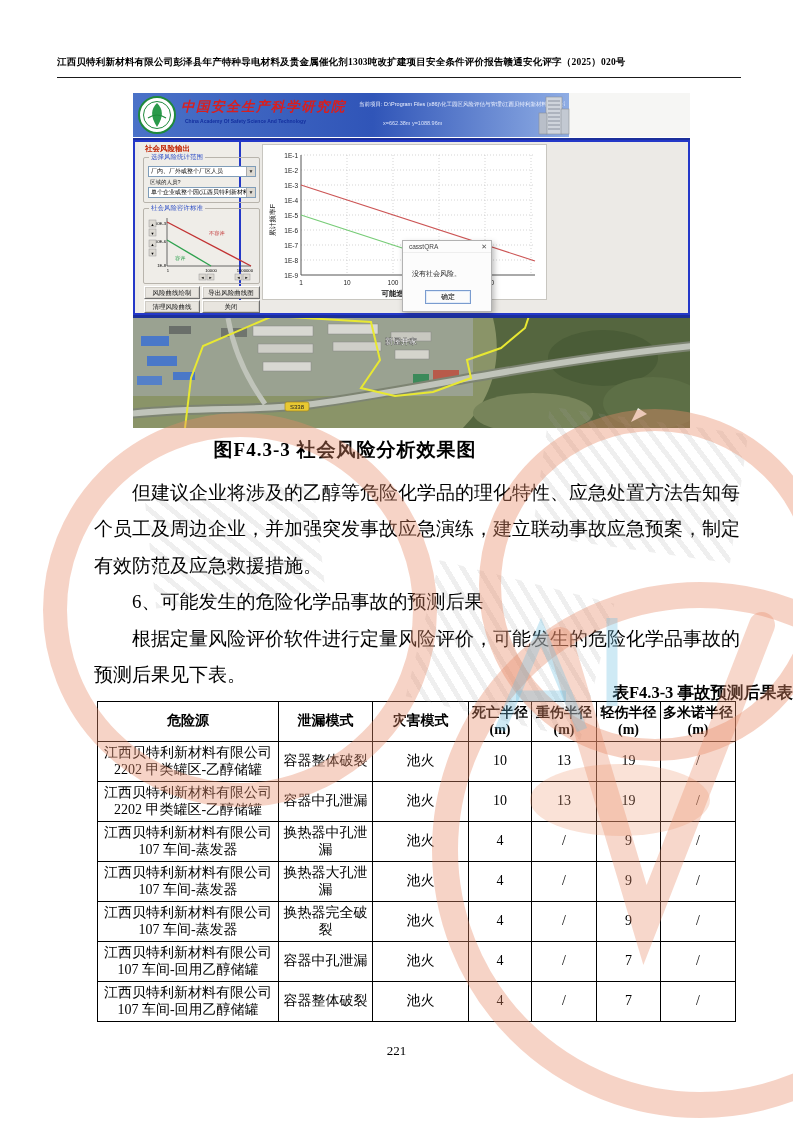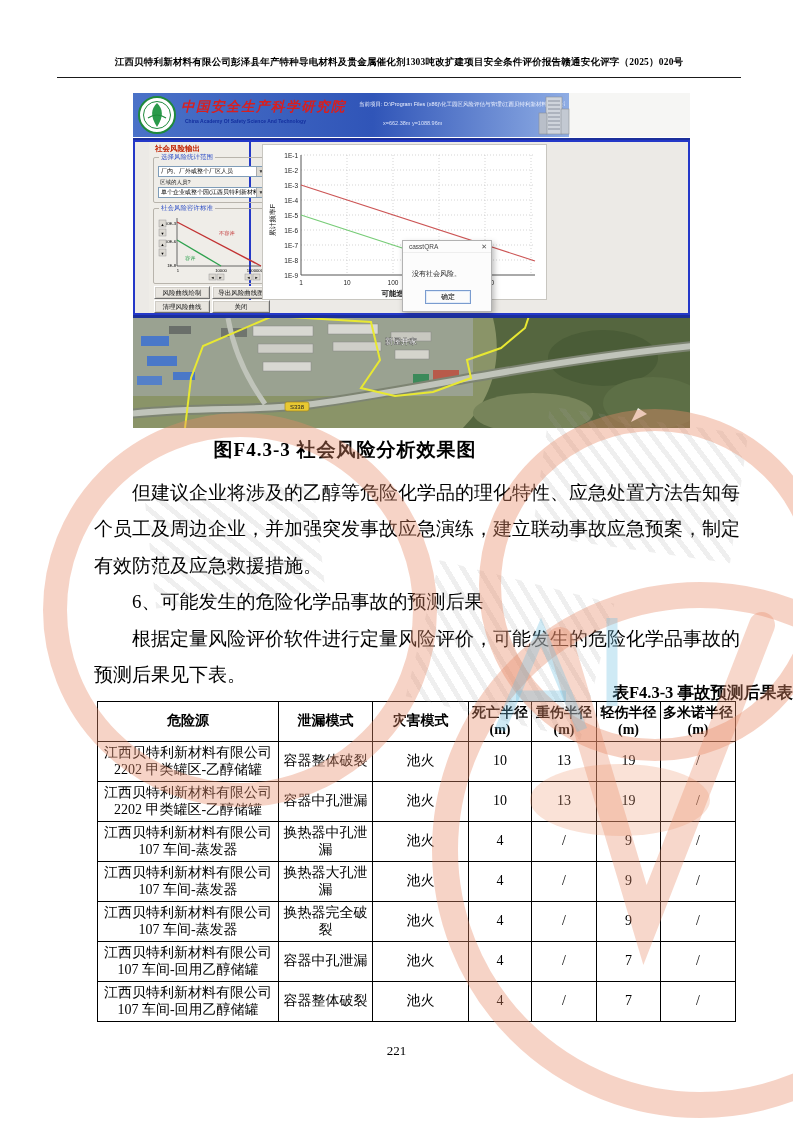--- a/index.html
+++ b/index.html
@@ -6,42 +6,42 @@
   html,body { background:#888; }
   .page {
     position:relative; width:793px; height:1122px; background:#ffffff;
     margin:0 auto; overflow:hidden;
     font-family:"Liberation Serif","DejaVu Serif",serif; color:#000;
   }
   .abs { position:absolute; }
 
   
   .doc-header { position:absolute; left:57px; top:56px; width:684px; height:18px;
-    font-size:9.5px; font-weight:bold; letter-spacing:.2px; display:flex; justify-content:center; }
+    font-size:9.5px; font-weight:bold; letter-spacing:.2px; display:flex; justify-content:flex-start; }
   .header-rule { position:absolute; left:57px; top:77px; width:684px; height:0; border-top:1.6px solid #1a1a1a; }
 
   
   .app-figure { position:absolute; left:133px; top:93px; width:557px; height:335px; background:#fde047; }
   .banner { position:absolute; left:0; top:0; width:557px; height:44px; background:#f6f6f4; overflow:hidden; }
   .banner-blue { position:absolute; left:0; top:0; width:436px; height:44px;
     background:linear-gradient(90deg,#4a72c8 0%,#3055b8 55%,#8fadе4 90%,#9db8e8 100%);
     background:linear-gradient(90deg,#4a72c8 0%,#3055b8 55%,#8fade4 100%); }
   .org-cn { position:absolute; left:48px; top:5px; font-family:"Liberation Serif","DejaVu Serif",serif;
     font-size:13.5px; font-weight:bold; font-style:italic; color:#d81f1f; letter-spacing:1.5px; white-space:nowrap; }
   .org-en { position:absolute; left:52px; top:25px; font-family:"Liberation Sans","DejaVu Sans",sans-serif;
     font-size:5px; color:#132f9e; font-weight:bold; white-space:nowrap; }
   .proj-path { position:absolute; left:226px; top:8px; width:206px; font-family:"Liberation Sans","DejaVu Sans",sans-serif;
     font-size:5.5px; color:#eef2ff; white-space:nowrap; overflow:hidden; }
   .proj-coords { position:absolute; left:250px; top:27px; font-family:"Liberation Sans","DejaVu Sans",sans-serif;
     font-size:5.5px; color:#d9e2fa; white-space:nowrap; }
   .banner-sep { position:absolute; left:0; top:44px; width:557px; height:3px; background:#1b2f9b; border-top:1px solid #ffffff; }
 
   .app-body { position:absolute; left:0; top:47px; width:557px; height:175px; background:#eceae6;
     border:2px solid #2438c8; font-family:"Liberation Sans","DejaVu Sans",sans-serif; }
-  .left-panel { position:absolute; left:14px; top:0; width:102px; height:171px; background:#efede8; border-right:2px solid #2438c8; }
+  .left-panel { position:absolute; left:4px; top:0; width:102px; height:171px; background:#efede8; border-right:2px solid #2438c8; }
   .panel-title { position:absolute; left:6px; top:2px; font-size:7.5px; font-weight:bold; color:#c22200; }
   .fgroup { position:absolute; left:4px; width:117px; border:1px solid #b8b4ac; border-radius:2px; }
   .fgroup-label { position:absolute; left:5px; top:-5px; background:#efede8; padding:0 2px; font-size:6.5px; color:#2f4fc6; }
   .fg1 { top:15px; height:46px; }
   .fg2 { top:66px; height:76px; }
   .combo { position:absolute; left:4px; width:108px; height:11px; background:#fff; border:1px solid #7f9db9; font-size:6px;
     line-height:9px; padding-left:2px; white-space:nowrap; overflow:hidden; }
   .combo .arrow { position:absolute; right:0; top:0; width:9px; height:9px; background:#dcd9d2; border-left:1px solid #aaa;
     font-size:5px; text-align:center; line-height:9px; color:#333; }
   .combo-note { position:absolute; left:6px; font-size:5.5px; color:#222; }

